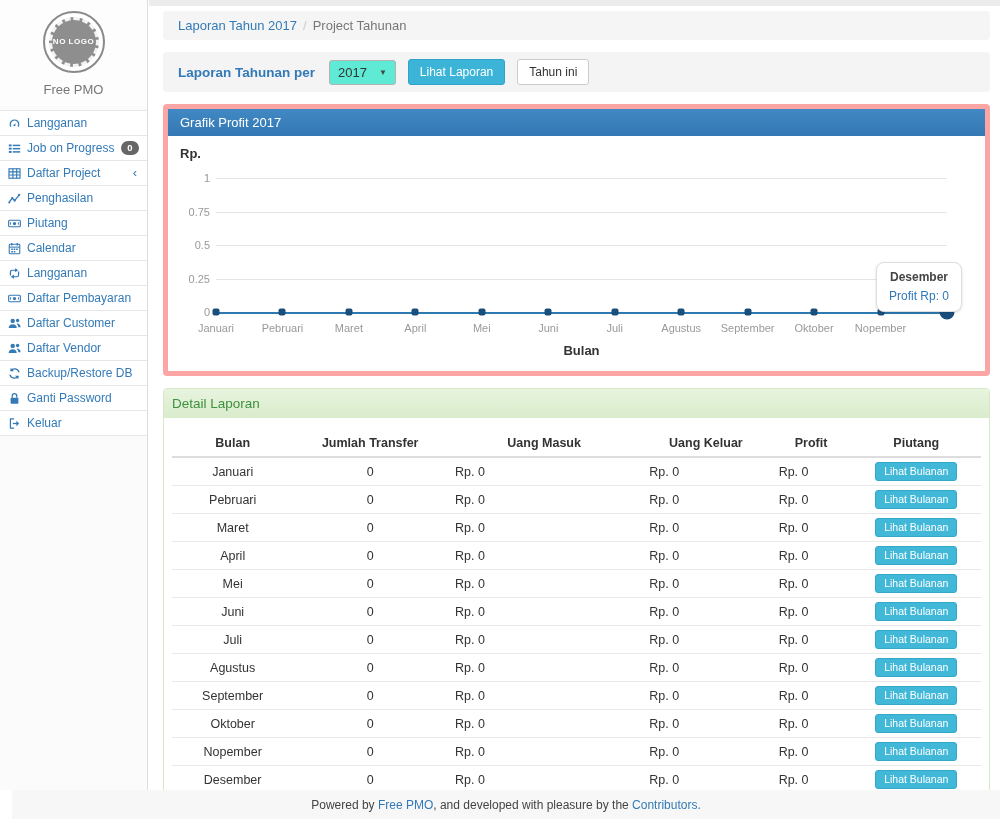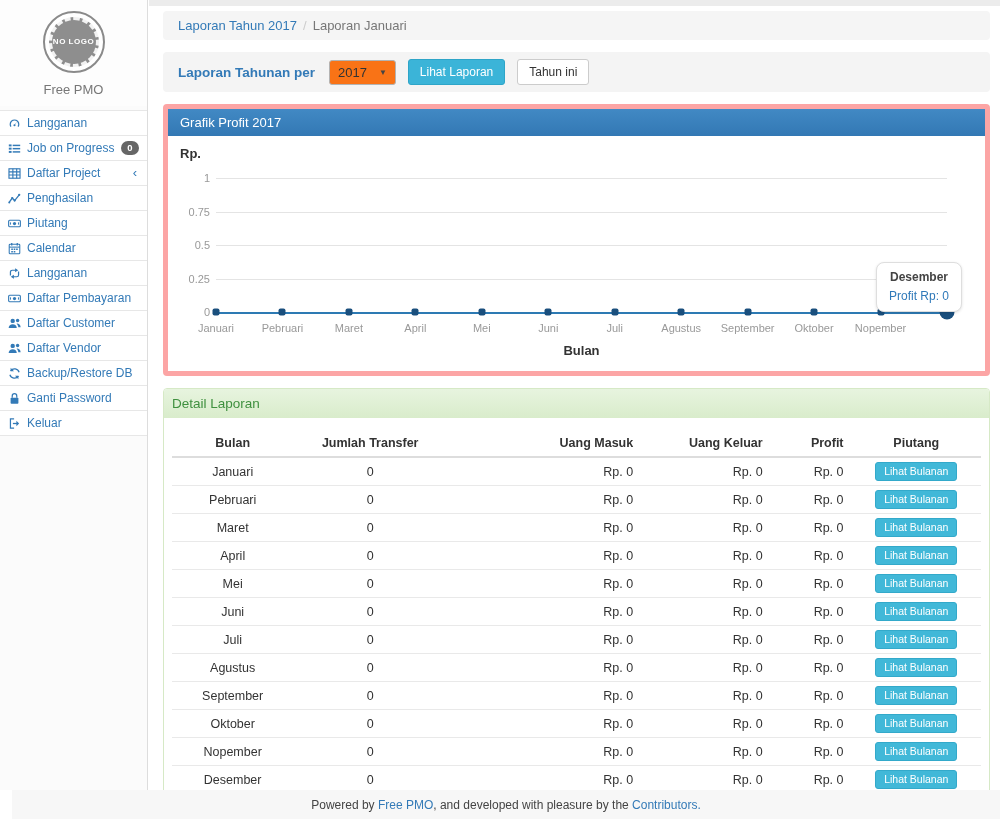--- a/index.html
+++ b/index.html
@@ -56,21 +56,21 @@
   .breadcrumb a { color:#337ab7; }
   .breadcrumb .current { color:#777; }
   .breadcrumb .sep { margin:0 6px; color:#ccc; }
 
   .filter-bar {
     margin-top:12px; background:#f4f4f4; border-radius:4px;
     padding:7px 15px; display:flex; align-items:center; gap:12px;
   }
   .filter-label { color:#337ab7; font-weight:bold; font-size:13.5px; margin-right:2px; }
   .year-select {
-    background:#f97316; border:1px solid #b3b3b3; border-radius:3px;
+    background:#5eead4; border:1px solid #b3b3b3; border-radius:3px;
     padding:4px 8px; font-size:13px; color:#333; display:inline-flex; align-items:center; gap:12px;
     cursor:pointer;
   }
   .year-select .arr { font-size:8px; color:#444; }
   .btn { border-radius:3px; font-size:12px; padding:5px 11px; cursor:pointer; line-height:14px; border:1px solid transparent; font-family:inherit; }
   .btn-info  { background:#3bb4d8; border-color:#2ea5c8; color:#fff; }
   .btn-default { background:#fff; border-color:#ccc; color:#333; }
 
   
   .panel { margin-top:12px; border-radius:4px; background:#fff; overflow:hidden; }
@@ -104,21 +104,21 @@
   .panel-success { border:1px solid #d6e9c6; }
   .panel-success .panel-heading {
     background:linear-gradient(#e7f4df,#d9eccb); color:#3f903f;
     padding:7px 8px; font-size:13.5px;
   }
   .table-wrap { padding:12px 8px 14px; }
   table { width:100%; border-collapse:collapse; font-size:12.5px; color:#333; }
   th { font-weight:bold; padding:6px 8px; border-bottom:2px solid #ddd; }
   td { padding:4px 8px; border-bottom:1px solid #e9e9e9; height:24px; }
   tr.total-row td { border-bottom:none; font-weight:bold; }
-  .al-c { text-align:center; } .al-r { text-align:right; }
+  .al-c { text-align:center; } .al-r { }
   .btn-xs {
     background:#41b8d8; border:1px solid #33a9ca; color:#fff;
     font-size:10.5px; padding:2px 8px 3px; border-radius:3px; cursor:pointer; font-family:inherit;
   }
   col.c1{width:15%} col.c2{width:19%} col.c3{width:24%} col.c4{width:16%} col.c5{width:10%} col.c6{width:16%}
 
   
   .footer {
     position:absolute; left:0; right:0; bottom:0; height:29px;
     background:#f7f7f7; display:flex; align-items:center; justify-content:center;
@@ -279,21 +279,21 @@
         </span>
         <span>Keluar</span>
       </div>
     </div>
 </div>
 
 <div class="content">
   <div class="top-strip"></div>
 
   <div class="breadcrumb">
-    <a href="#">Laporan Tahun 2017</a><span class="sep">/</span><span class="current">Laporan Januari</span>
+    <a href="#">Laporan Tahun 2017</a><span class="sep">/</span><span class="current">Project Tahunan</span>
   </div>
 
   <div class="filter-bar">
     <span class="filter-label">Laporan Tahunan per</span>
     <span class="year-select">
       <span>2017</span>
       <span class="arr">▼</span>
     </span>
     <button class="btn btn-info">Lihat Laporan</button>
     <button class="btn btn-default">Tahun ini</button>

